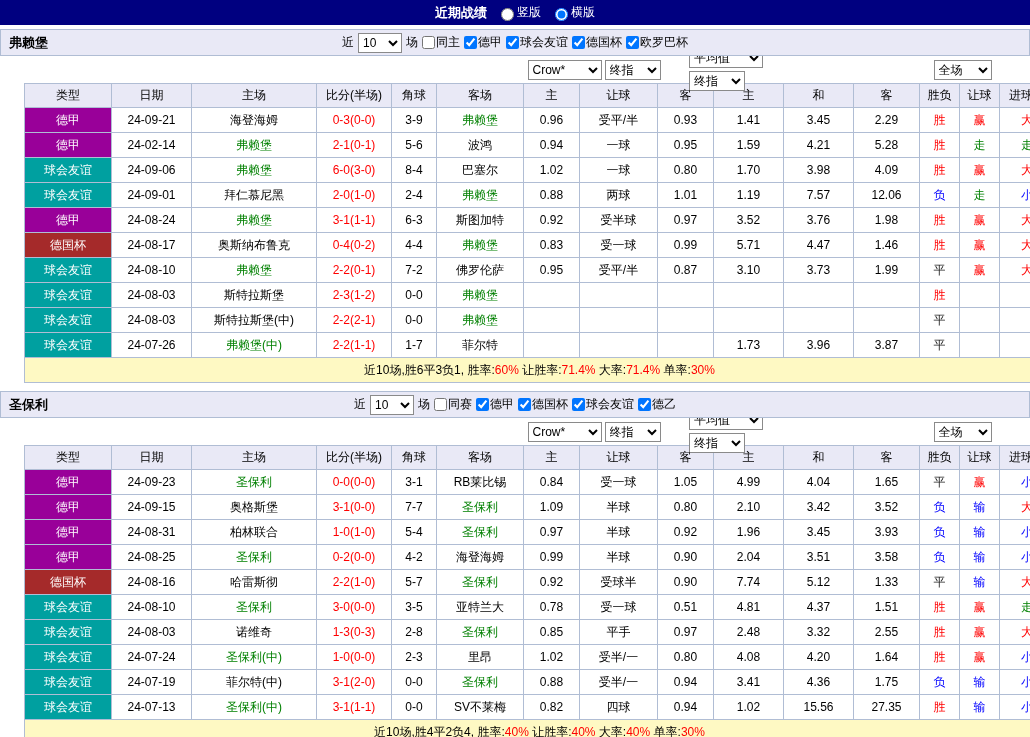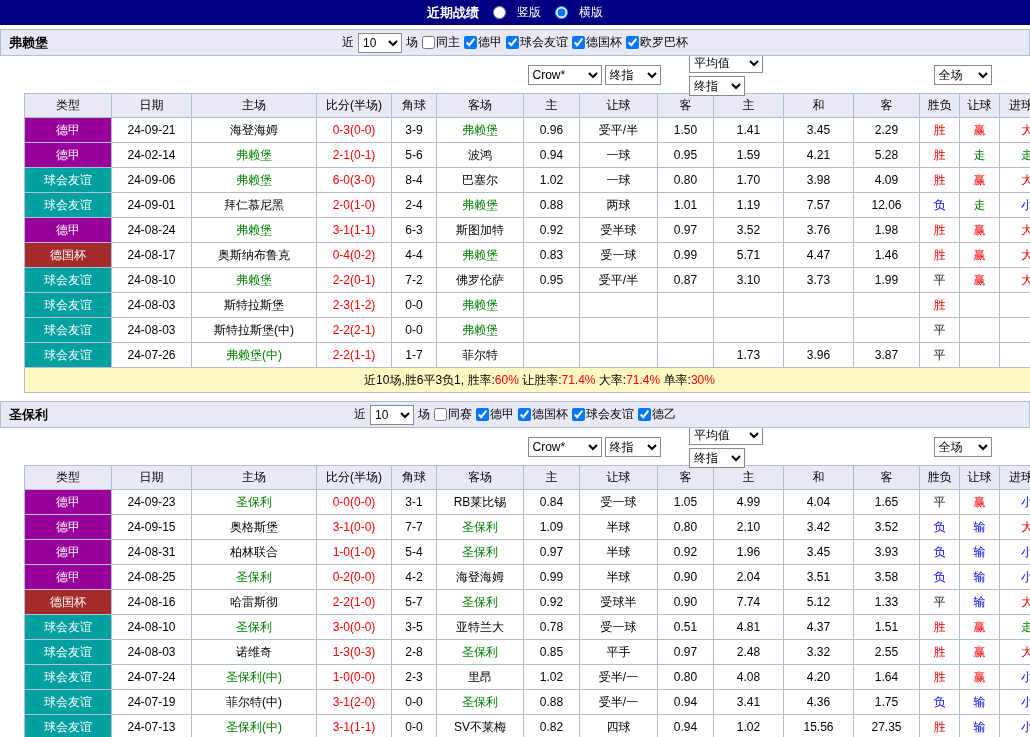--- a/index.html
+++ b/index.html
@@ -8,21 +8,21 @@
     width:1030px;
     font-family:"Liberation Sans","DejaVu Sans",sans-serif;
     font-size:12px; color:#000;
   }
   
   .title-bar {
     height:25px; background:#000080; color:#fff;
     display:flex; align-items:center; justify-content:center; gap:14px;
   }
   .title-bar .title { font-weight:bold; font-size:13px; }
-  .radio-opt { display:flex; align-items:center; gap:11px; font-size:12px; }
+  .radio-opt { display:flex; align-items:flex-end; gap:3px; font-size:12px; }
   .radio-opt input { margin:0; }
 
   section.team-block { margin-top:4px; }
   section.team-block.second { margin-top:8px; }
 
   
   .filter-row {
     height:27px; background:#e9e9f6; border:1px solid #b0bdd4;
     position:relative; display:flex; align-items:center;
   }
@@ -34,21 +34,21 @@
   select {
     height:20px; font-size:12px; font-family:inherit;
     background:#fff; border:1px solid #8a8a8a; padding:0;
   }
   .sel-count { width:44px; }
   .sel-src   { width:74px; }
   .sel-time  { width:56px; }
   .sel-scope { width:58px; }
 
   
-  .selects-row { display:flex; align-items:center; height:37px; background:#fff; }
+  .selects-row { display:flex; align-items:center; height:27px; background:#fff; }
   .sp-left { width:499px; }
   .sp-g1 { width:190px; display:flex; justify-content:center; gap:3px; }
   .sp-g2 { width:206px; display:flex; justify-content:space-between; gap:3px;flex-direction:column; }
   .sp-g3 { width:135px; display:flex; justify-content:center; }
 
   
   table.results { width:1030px; border-collapse:collapse; table-layout:fixed;margin-left:24px; }
   table.results th, table.results td {
     border:1px solid #b0bdd4; text-align:center; vertical-align:middle;
     height:25px; padding:0 1px; overflow:hidden; white-space:nowrap; font-size:12px;
@@ -164,21 +164,21 @@
     <tbody>
         <tr>
           <td class="league-cell" style="background: rgb(153, 0, 153);">德甲</td>
           <td>24-09-21</td>
           <td>海登海姆</td>
           <td class="score">0-3(0-0)</td>
           <td>3-9</td>
           <td class="team-green">弗赖堡</td>
           <td>0.96</td>
           <td>受平/半</td>
-          <td>1.50</td>
+          <td>0.93</td>
           <td>1.41</td>
           <td>3.45</td>
           <td>2.29</td>
           <td class="c-red">胜</td>
           <td class="c-red">赢</td>
           <td class="c-red">大</td>
         </tr>
         <tr>
           <td class="league-cell" style="background: rgb(153, 0, 153);">德甲</td>
           <td>24-02-14</td>

